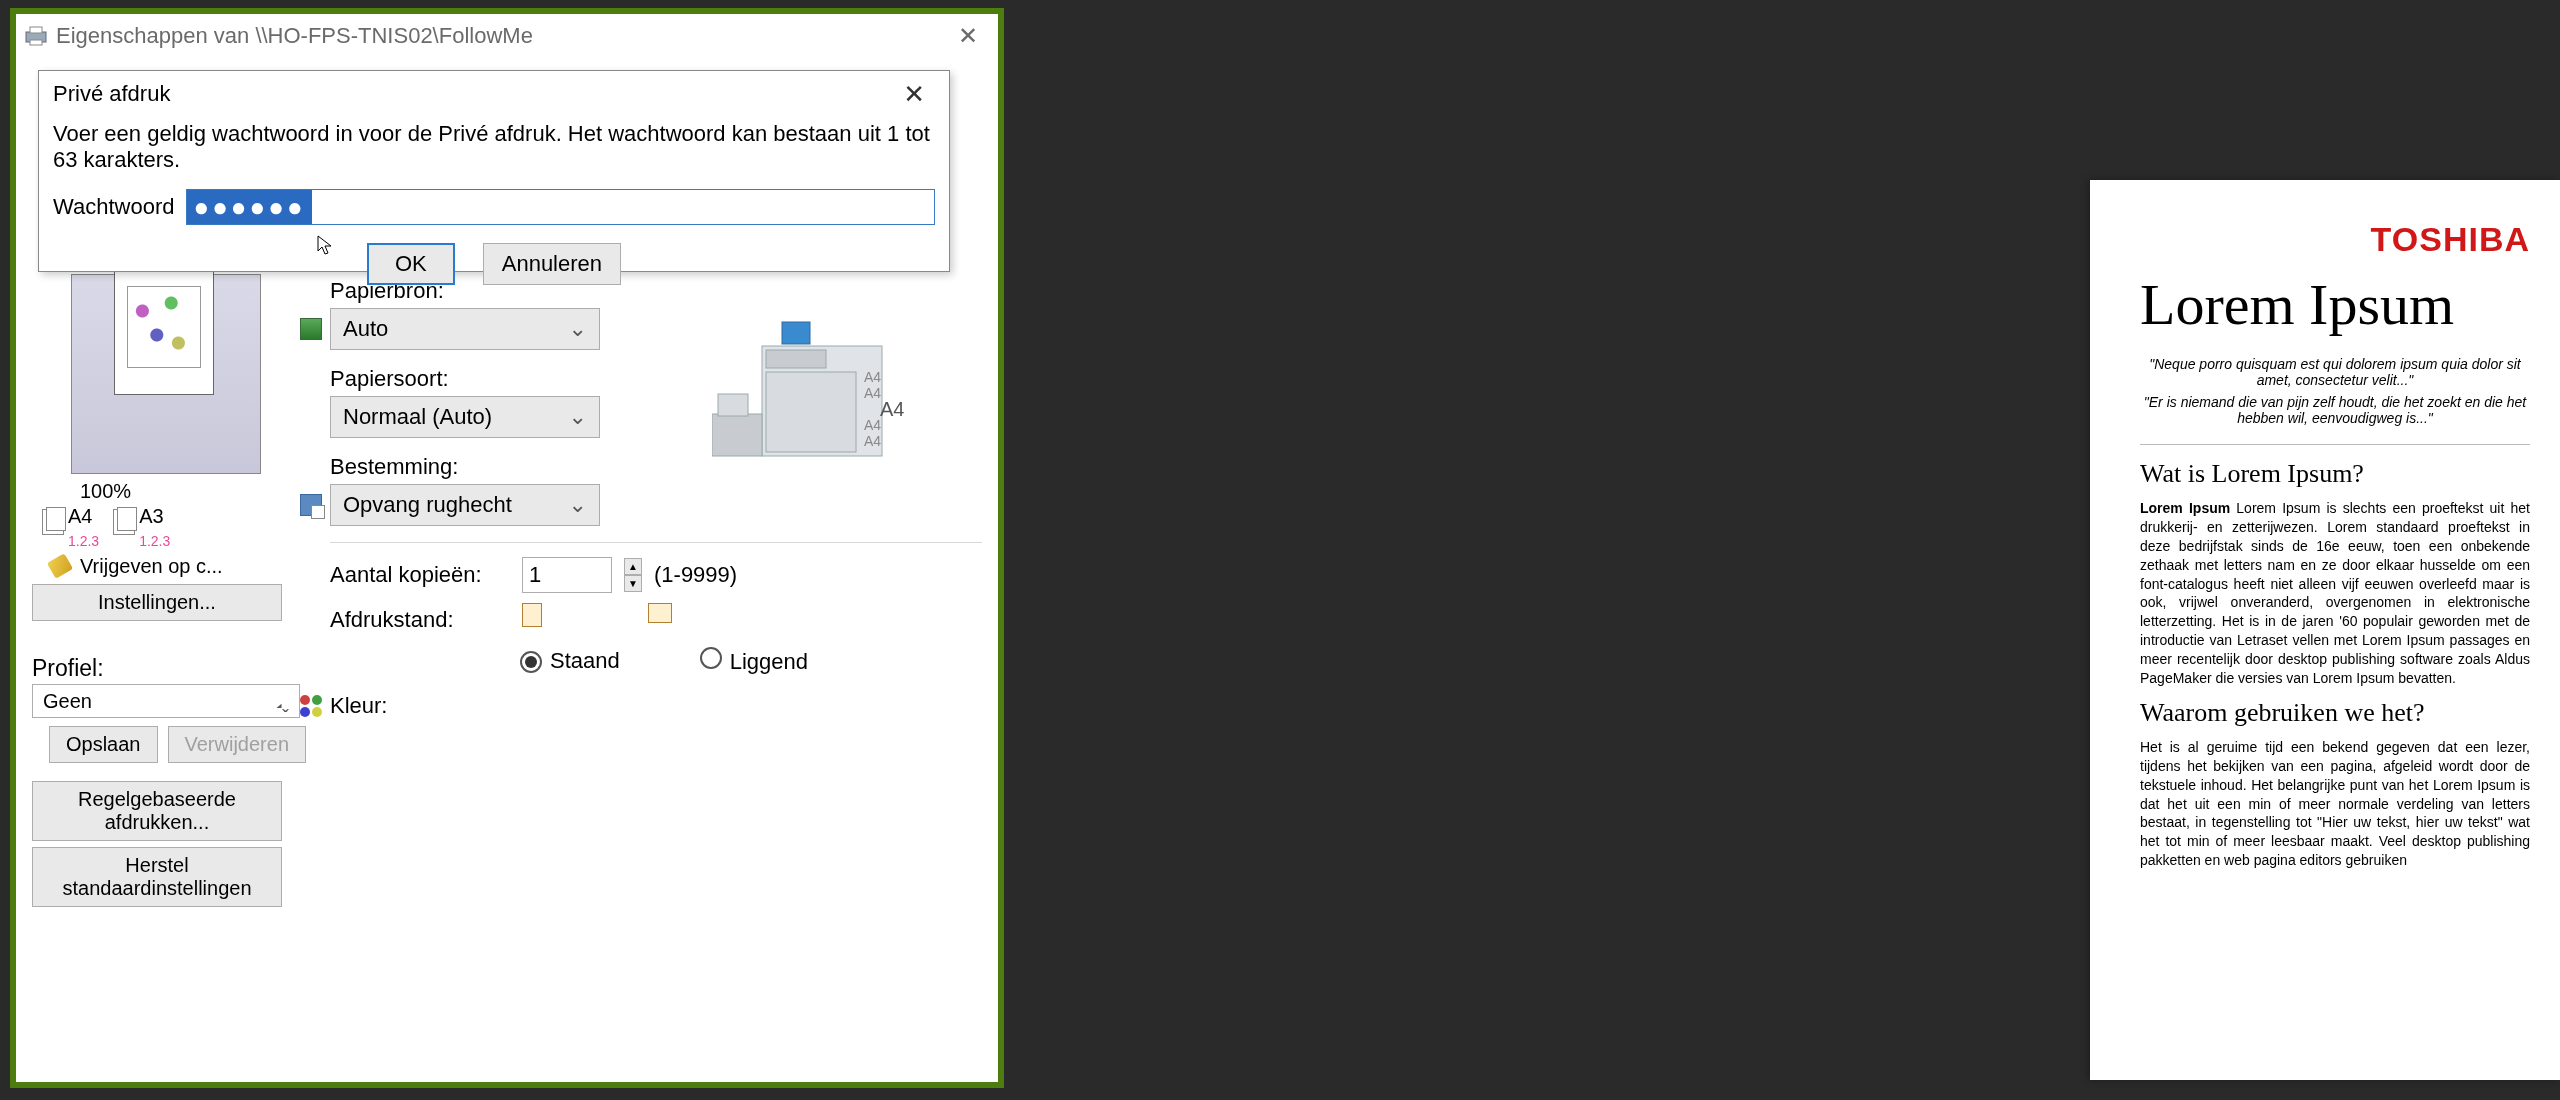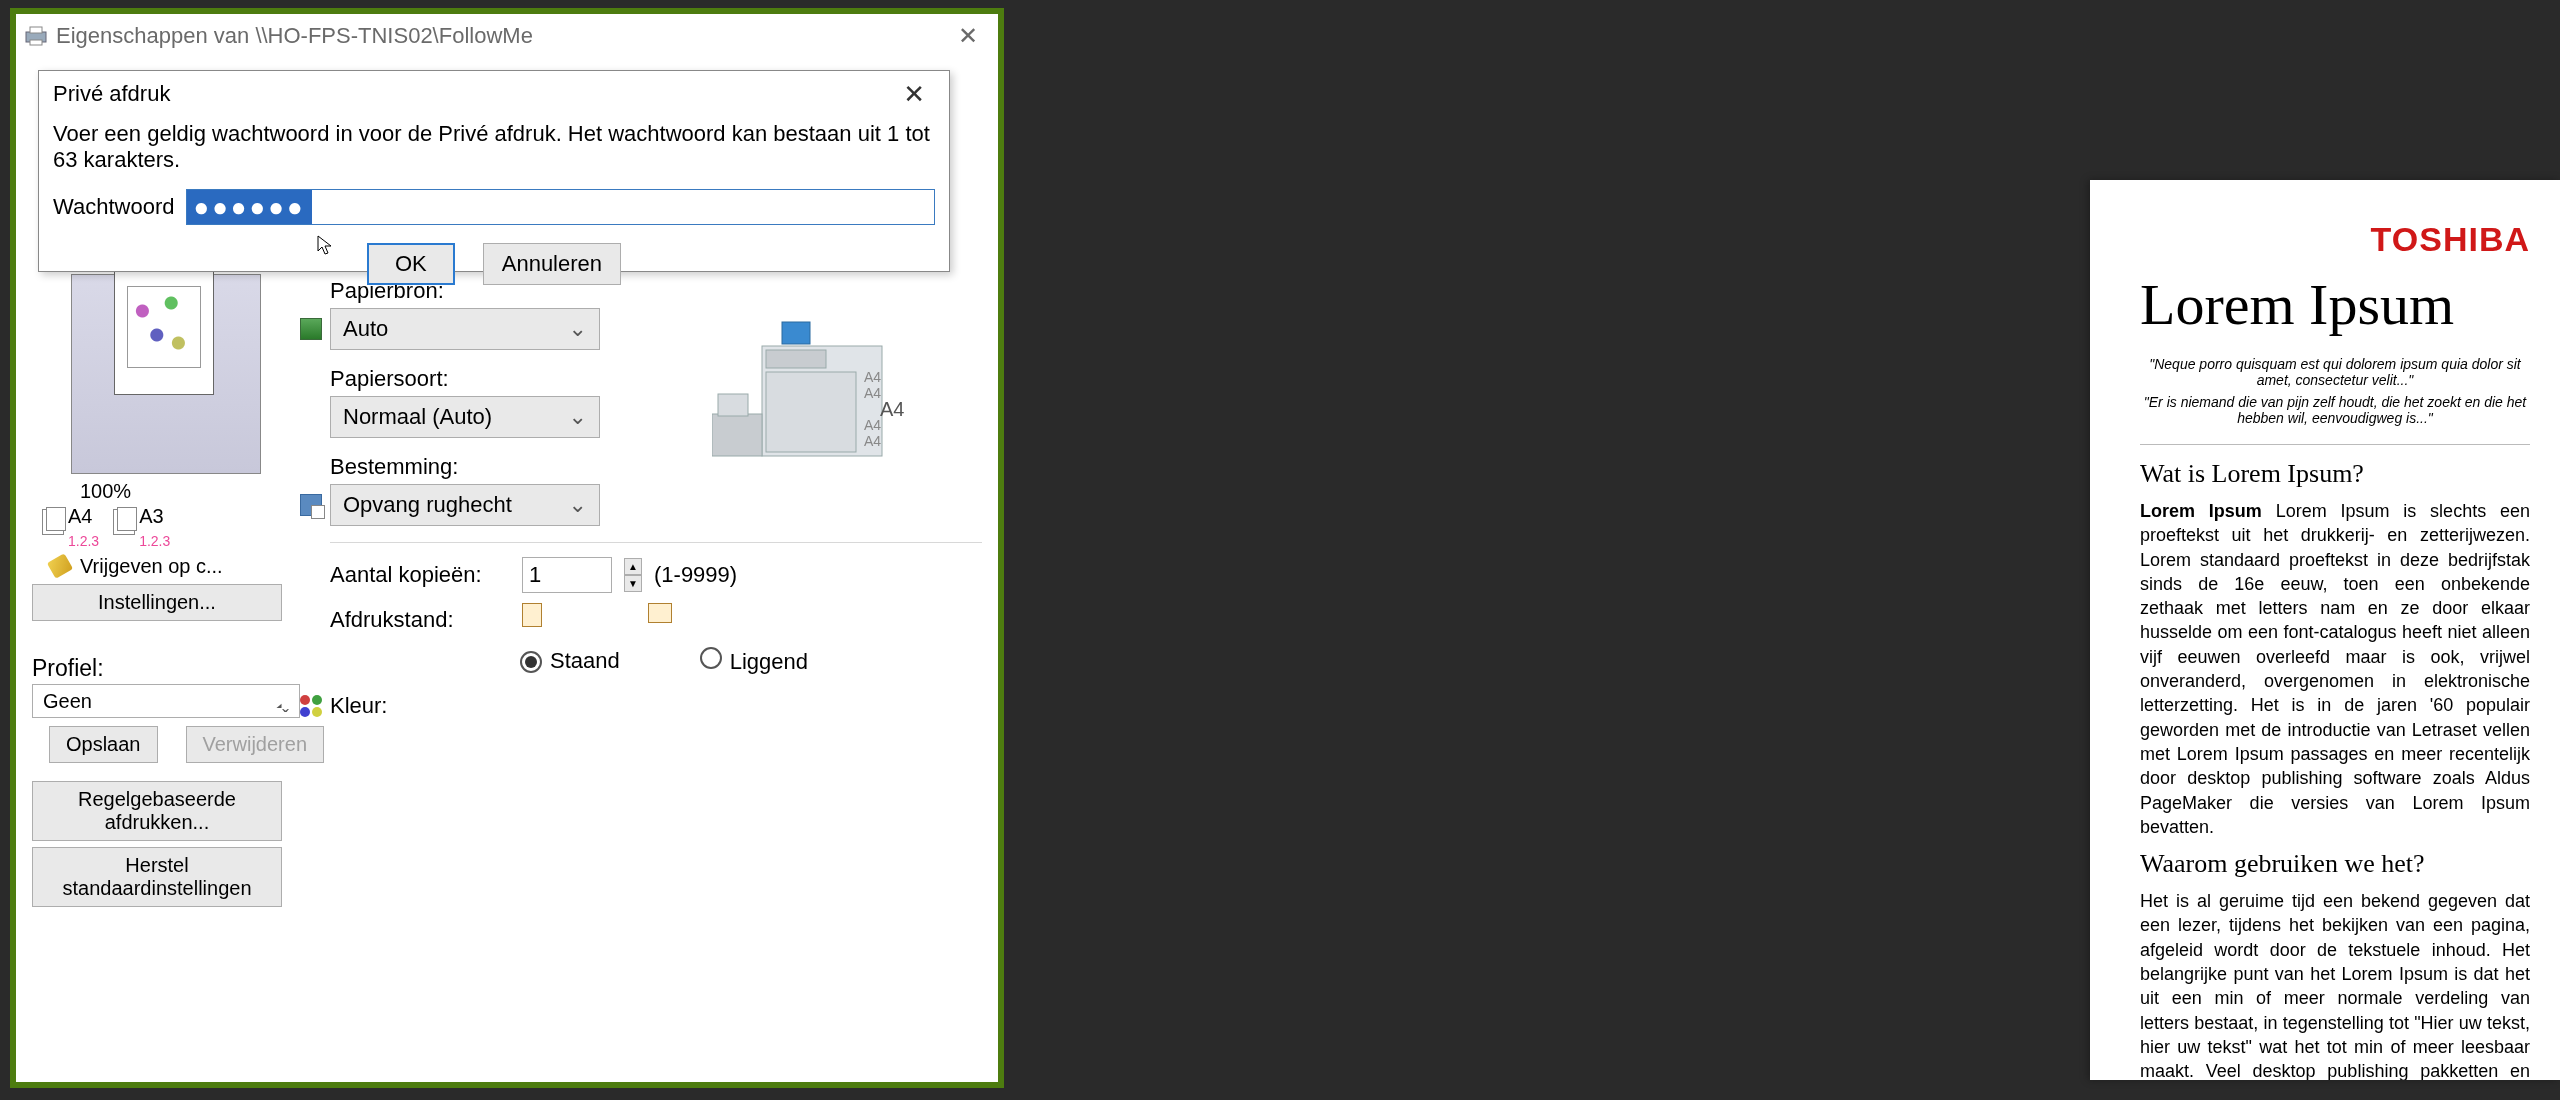--- a/index.html
+++ b/index.html
@@ -51,21 +51,21 @@
 .release { font-size: 20px; padding-left: 48px; margin-top: 4px; position: relative; }
 .release::before { content:""; position:absolute; left:18px; top:2px; width:20px; height:18px;
   background: linear-gradient(135deg,#f0d050,#d0a020); border-radius: 3px; transform: rotate(-30deg); }
 
 .btn {
   background: #e9e9e9; border: 1px solid #adadad; font-size: 20px;
   padding: 6px 16px; cursor: default; color: #000;
 }
 .btn-wide { width: 250px; text-align: center; margin-top: 6px; }
 .btn:disabled { color: #a0a0a0; }
-.btn-row { display: flex; gap: 28px; margin-top: 8px; padding-left: 17px; }
+.btn-row { display: flex; gap: 10px; margin-top: 8px; padding-left: 17px; }
 .btn-row .btn { flex: 1; }
 
 .lbl-side { font-size: 23px; margin-top: 34px; margin-bottom: 2px; }
 .combo {
   width: 268px; height: 34px; border: 1px solid #adadad; background: #fff;
   display: flex; align-items: center; padding: 0 10px; font-size: 20px;
   position: relative;
 }
 .combo .chev { margin-left: auto; color: #555; }
 
@@ -125,21 +125,21 @@
 .doc-preview {
   position:absolute; right: 0; top: 180px; width: 470px; height: 900px;
   background:#fff; padding: 40px 30px 30px 50px; overflow:hidden;
   box-shadow: -2px 0 8px rgba(0,0,0,.3);
 }
 .brand { text-align:right; color:#d01818; font-weight:800; font-size:34px; letter-spacing:1px; }
 .doc-h1 { font-family: Georgia, serif; font-size: 58px; margin: 12px 0 18px; }
 .quote { font-style: italic; text-align:center; font-size:14px; margin-bottom:6px; }
 .doc-hr { border:none; border-top:1px solid #bbb; margin: 18px 0 14px; }
 .doc-h2 { font-family: Georgia, serif; font-size: 26px; margin-bottom: 10px; }
-.doc-p { font-size: 18px; text-align: justify; line-height:1.35; margin-bottom:10px; }
+.doc-p { font-size: 14px; text-align: justify; line-height:1.35; margin-bottom:10px; }
 .doc-p b { font-weight:700; }
 
 
 .cursor { position:absolute; left:278px; top:164px; width:18px; height:22px; z-index:50; }
 .cursor svg{width:100%;height:100%}
 </style>
 </head>
 <body>
 
 <div class="prop-window">

